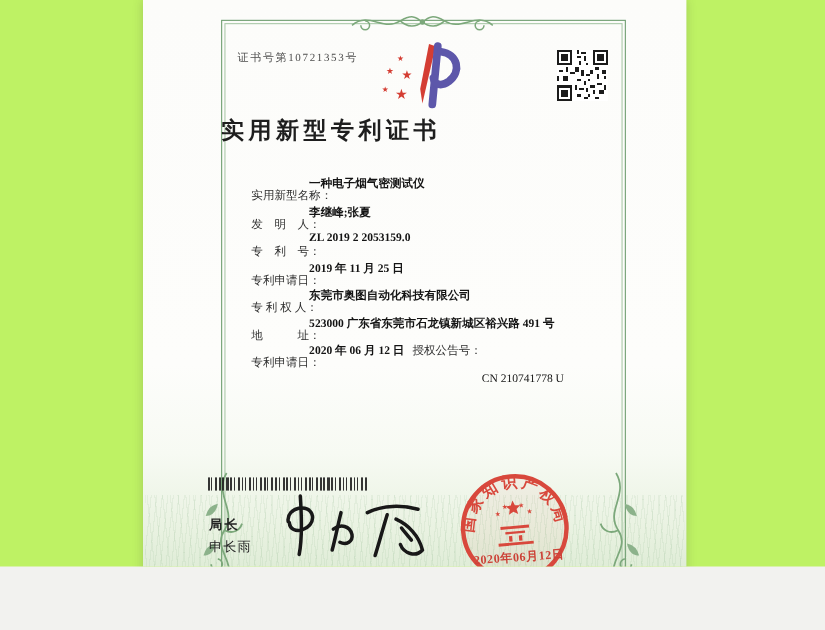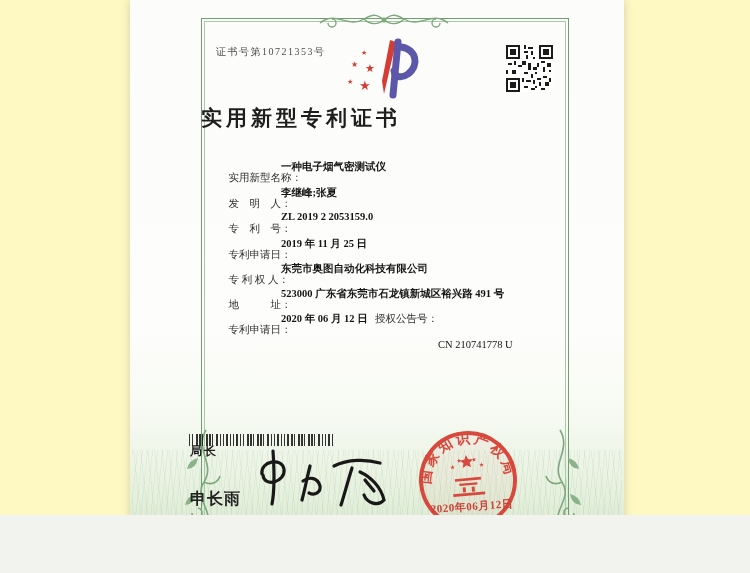--- a/index.html
+++ b/index.html
@@ -1,17 +1,17 @@
 <!DOCTYPE html>
 <html><head>
 <meta charset="utf-8">
 <style>
   html,body { margin:0; padding:0; }
   body { width:750px; height:573px; background:#f2f2ef; font-family:"Liberation Serif", serif; }
-  .photo { position:relative; width:750px; height:515px; overflow:hidden; background:#fef9c3; }
+  .photo { position:relative; width:750px; height:515px; overflow:hidden; background:#bef264; }
 
   .paper {
     position:absolute; left:130px; top:0; width:494px; height:573px;
     background:linear-gradient(180deg,#fcfcfa 0%, #fdfdfb 58%, #f7faf3 72%, #e9f2e1 84%, #d9e9d1 94%, #e6f1df 100%);
     box-shadow:0 0 9px rgba(60,60,55,.22);
   }
   .guilloche {
     position:absolute; left:132px; top:450px; width:490px; height:123px;
     background:
       repeating-linear-gradient(96deg, rgba(120,168,120,.10) 0 1px, rgba(0,0,0,0) 1px 5px),
@@ -34,22 +34,22 @@
   .row .lab2 { position:absolute; left:157px; top:0; white-space:pre; }
   .row .val2 { position:absolute; left:220px; top:0; white-space:pre; font-weight:normal; color:#141414;margin-top:27px; }
 
   .paras { position:absolute; left:219px; top:334px; width:332px; font-size:10px; line-height:15.6px;
            color:#3c3c3c; text-align:justify; }
   .paras p { margin:0; text-indent:2em; }
 
   .barcode { position:absolute; left:189px; top:434px; width:145px; height:12px; opacity:.88;
     background:repeating-linear-gradient(90deg,#1a1a1a 0 1.5px,transparent 1.5px 3px,#1a1a1a 3px 4px,transparent 4px 6.7px,#1a1a1a 6.7px 8.6px,transparent 8.6px 10.2px); }
 
-  .signer-title { position:absolute; left:190px; top:443px; font-size:12px; font-weight:bold; color:#222; letter-spacing:2px; }
-  .signer-name  { position:absolute; left:190px; top:489px; font-size:16px; font-weight:bold; color:#222; letter-spacing:1px; }
+  .signer-title { position:absolute; left:190px; top:469px; font-size:12px; font-weight:bold; color:#222; letter-spacing:2px; }
+  .signer-name  { position:absolute; left:190px; top:489px; font-size:12px; font-weight:normal; color:#222; letter-spacing:1px; }
   .signature { position:absolute; left:248px; top:444px; }
 
   .seal { position:absolute; left:414px; top:426px; width:108px; height:108px; transform:rotate(-5deg); }
   .seal-date { position:absolute; left:420px; top:499px; width:104px; text-align:center; font-size:11px;
                font-weight:bold; color:#cc4237; transform:rotate(-4deg); letter-spacing:.5px; }
 
   .page-note { position:absolute; left:201px; top:531px; width:366px; text-align:right;
                font-size:9px; color:#555; letter-spacing:1px;text-decoration:underline; }
   .back-note { position:absolute; left:201px; top:556px; width:366px; text-align:center;
                font-size:10px; color:#333; letter-spacing:2px; }

